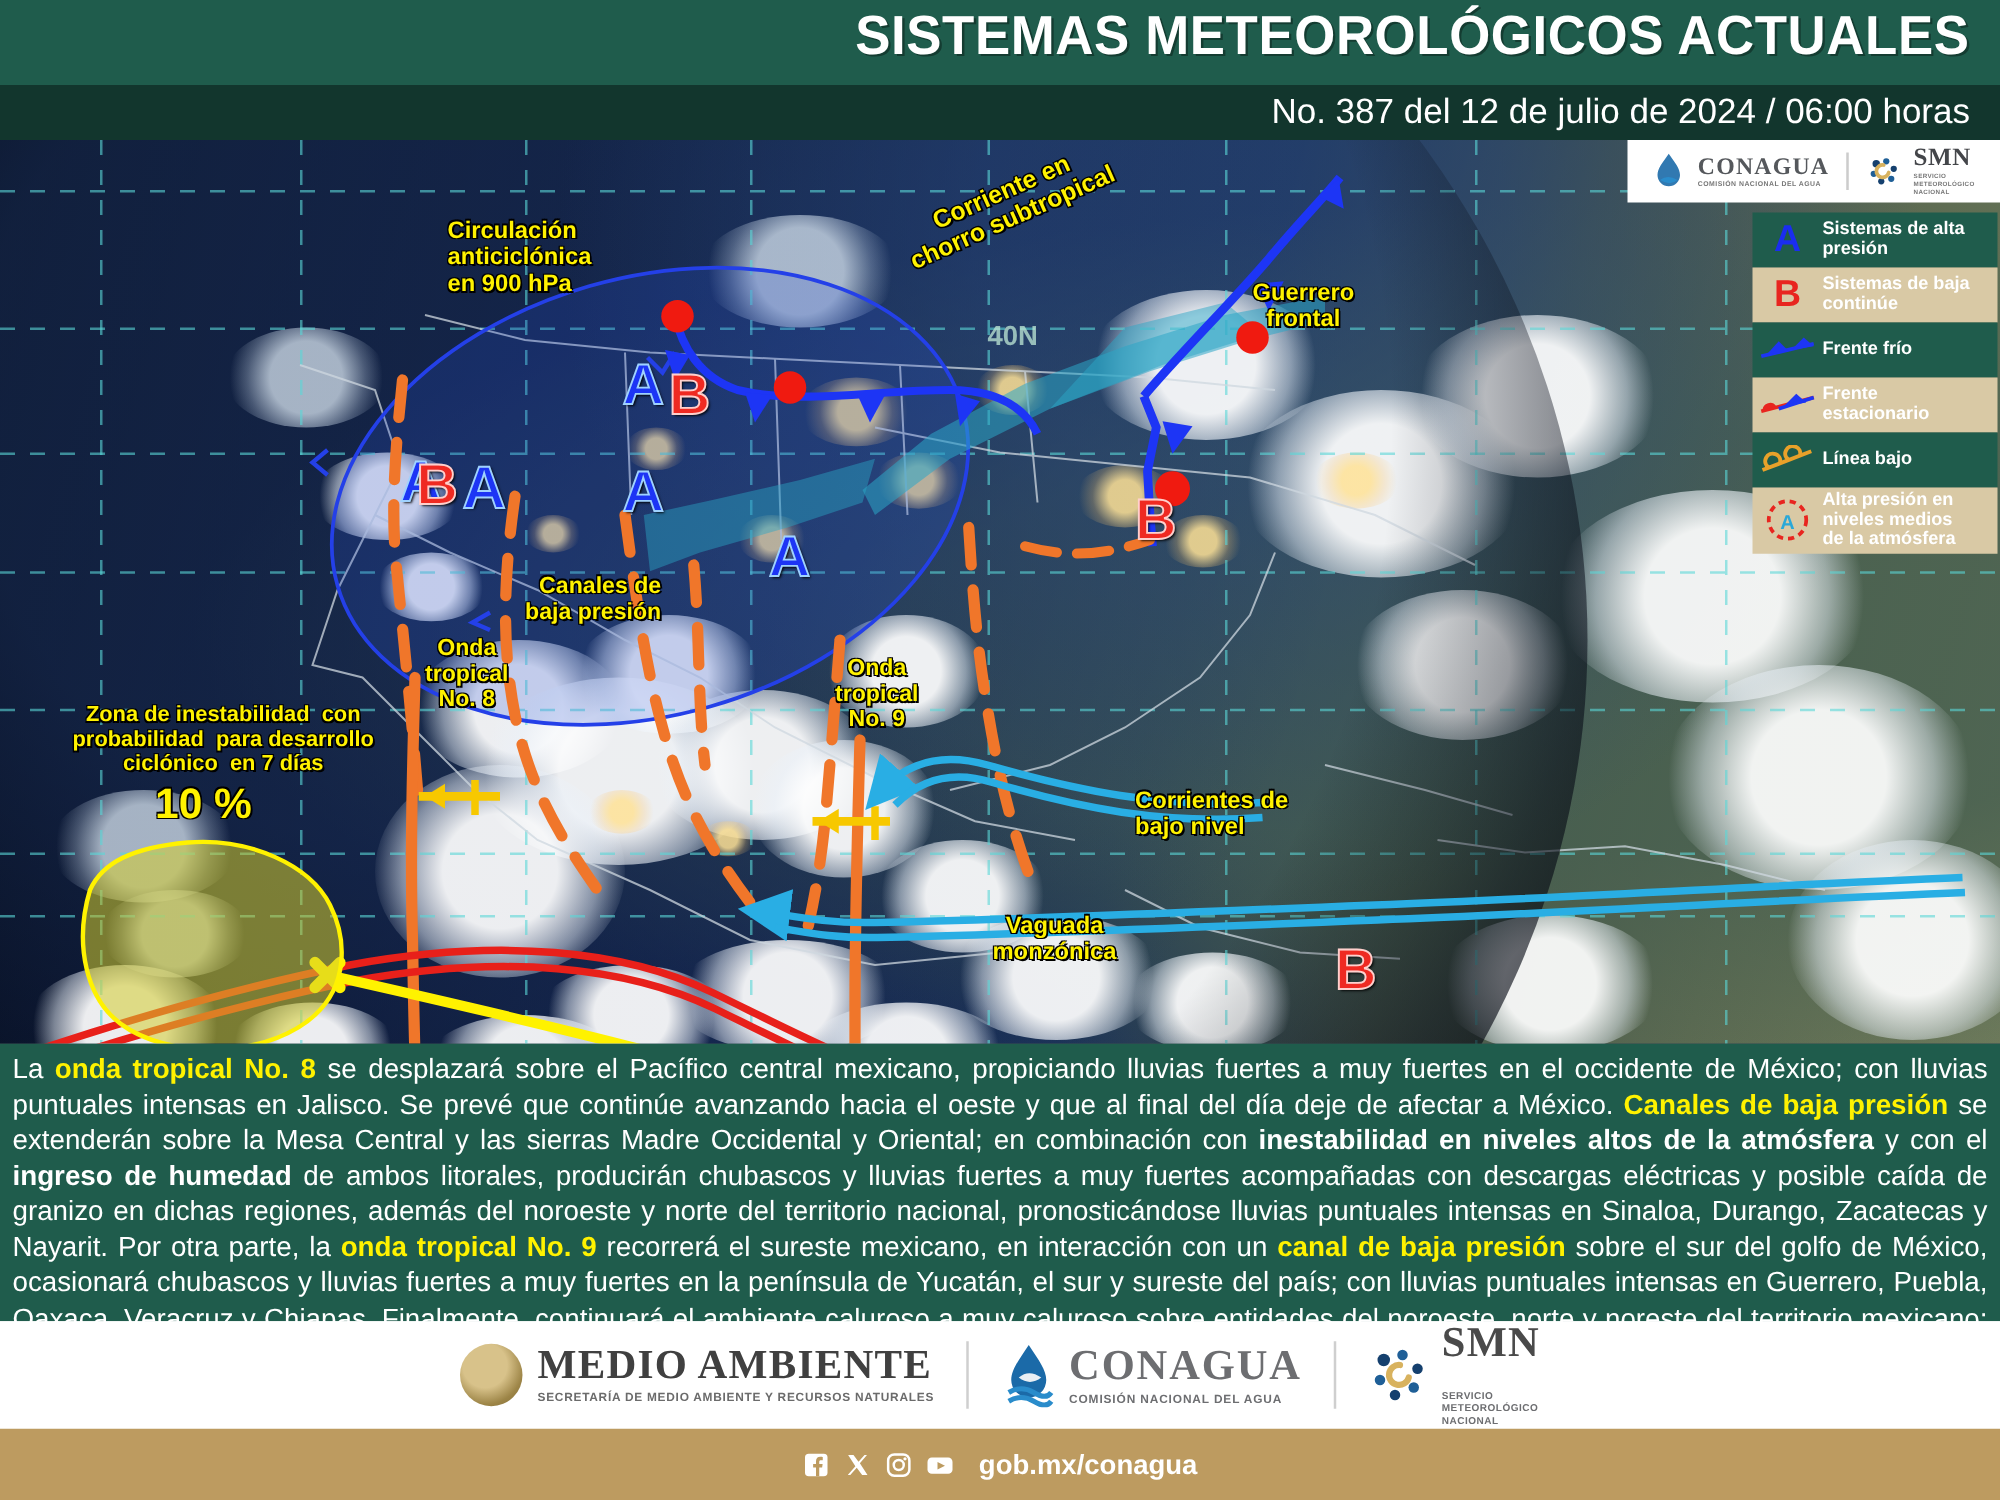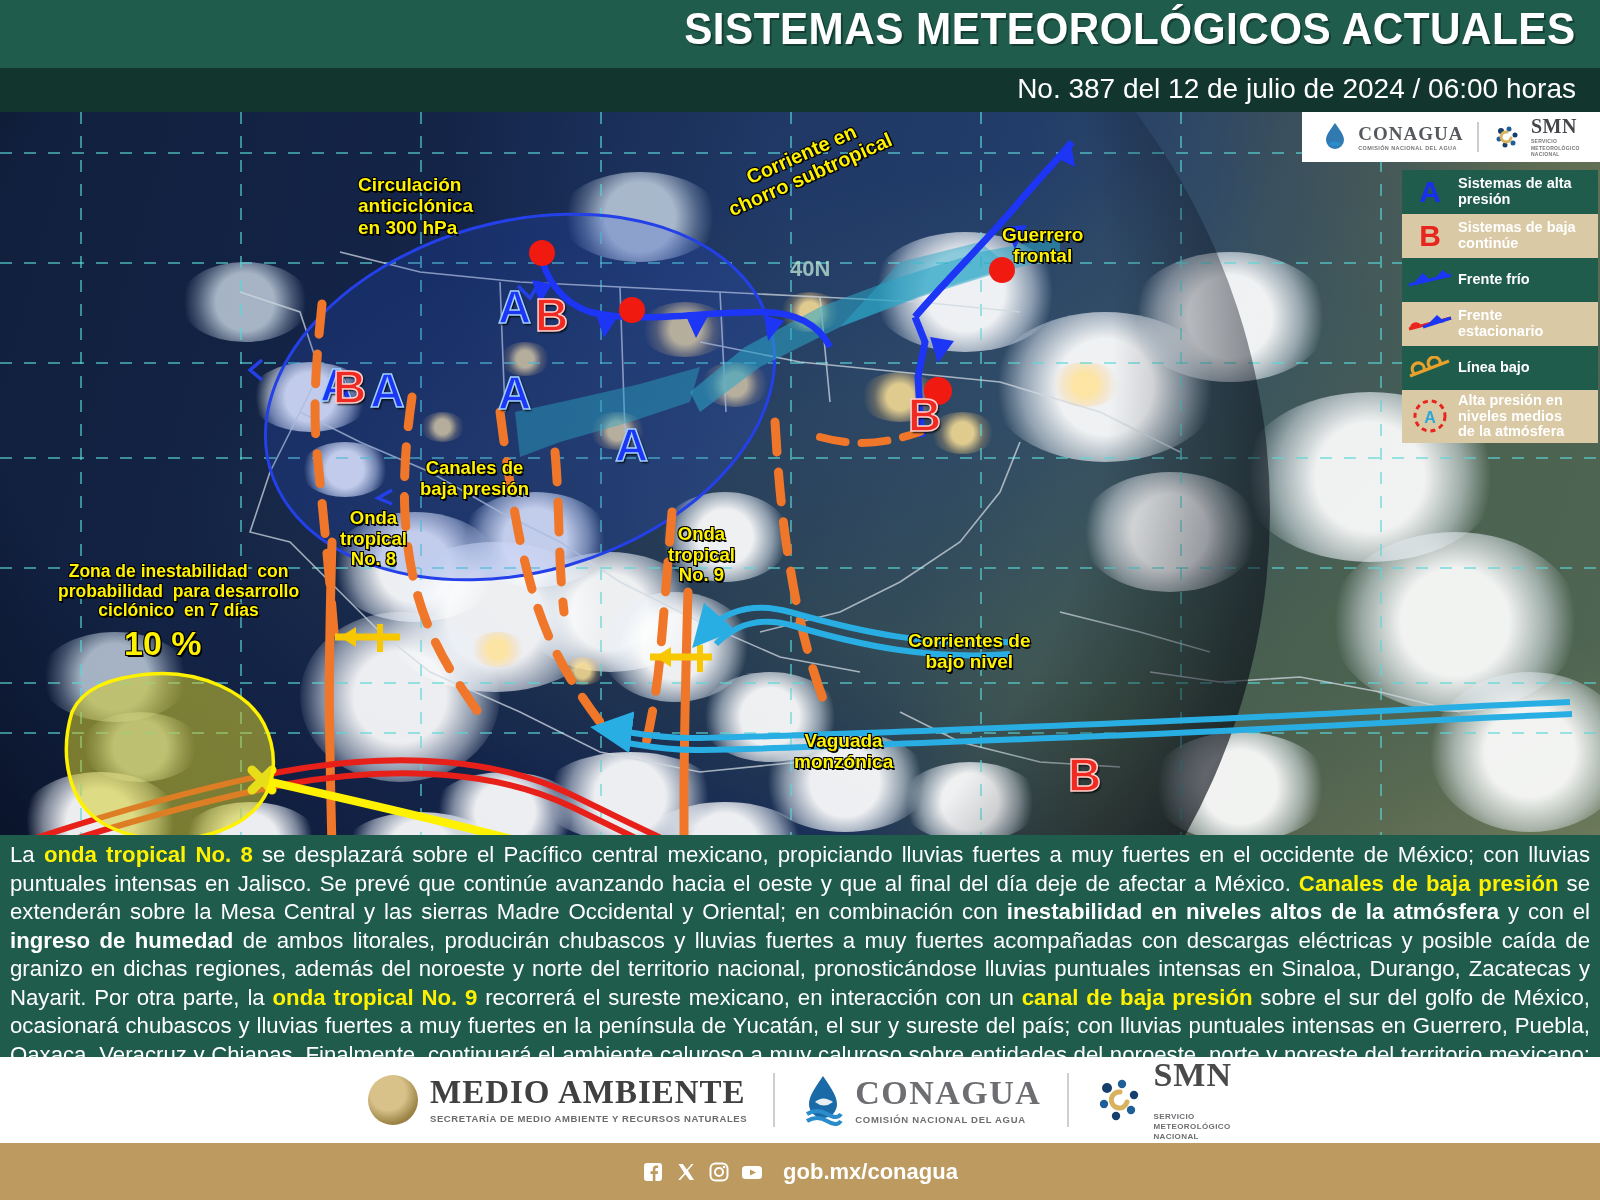--- a/index.html
+++ b/index.html
@@ -359,38 +359,38 @@
     <div class="sym symA" style="left:370px;top:255px;font-size:48px;">A</div>
     <div class="sym symA" style="left:498px;top:258px;font-size:46px;">A</div>
     <div class="sym symA" style="left:615px;top:310px;font-size:46px;">A</div>
     <div class="sym symB" style="left:333px;top:252px;font-size:46px;">B</div>
     <div class="sym symB" style="left:535px;top:180px;font-size:46px;">B</div>
     <div class="sym symB" style="left:908px;top:280px;font-size:46px;">B</div>
     <div class="sym symB" style="left:1068px;top:640px;font-size:46px;">B</div>
 
     <div class="ann" style="left:358px;top:62px;font-size:19px;">Circulación
 anticiclónica
-en 300 hPa</div>
+en 900 hPa</div>
     <div class="ann" style="left:716px;top:68px;font-size:20px;transform:rotate(-24deg);transform-origin:left top;text-align:center;">Corriente en
 chorro subtropical</div>
     <div class="ann" style="left:1002px;top:112px;font-size:19px;text-align:center;">Guerrero
 frontal</div>
-    <div class="ann" style="left:420px;top:346px;font-size:18.5px;text-align:center;">Canales de
+    <div class="ann" style="left:420px;top:346px;font-size:18.5px;text-align:right;">Canales de
 baja presión</div>
     <div class="ann" style="left:340px;top:396px;font-size:18.5px;text-align:center;">Onda
 tropical
 No. 8</div>
     <div class="ann" style="left:668px;top:412px;font-size:18.5px;text-align:center;">Onda
 tropical
 No. 9</div>
     <div class="ann" style="left:58px;top:450px;font-size:17.5px;text-align:center;">Zona de inestabilidad  con
 probabilidad  para desarrollo
 ciclónico  en 7 días</div>
     <div class="ann" style="left:124px;top:512px;font-size:34px;">10 %</div>
-    <div class="ann" style="left:908px;top:518px;font-size:19px;text-align:center;">Corrientes de
+    <div class="ann" style="left:908px;top:518px;font-size:19px;">Corrientes de
 bajo nivel</div>
     <div class="ann" style="left:794px;top:618px;font-size:19px;text-align:center;">Vaguada
 monzónica</div>
 
 
     <div class="map-logo">
       <svg width="26" height="30" viewBox="0 0 26 30">
         <path d="M13,1 C8,8 4,13 4,18 a9,9 0 0 0 18,0 C22,13 18,8 13,1z" fill="#1b6aa8" opacity=".9"></path>
         <path d="M6,22 q6,-5 14,0 q-6,5 -14,0z" fill="#2a8ccb"></path>
       </svg>

